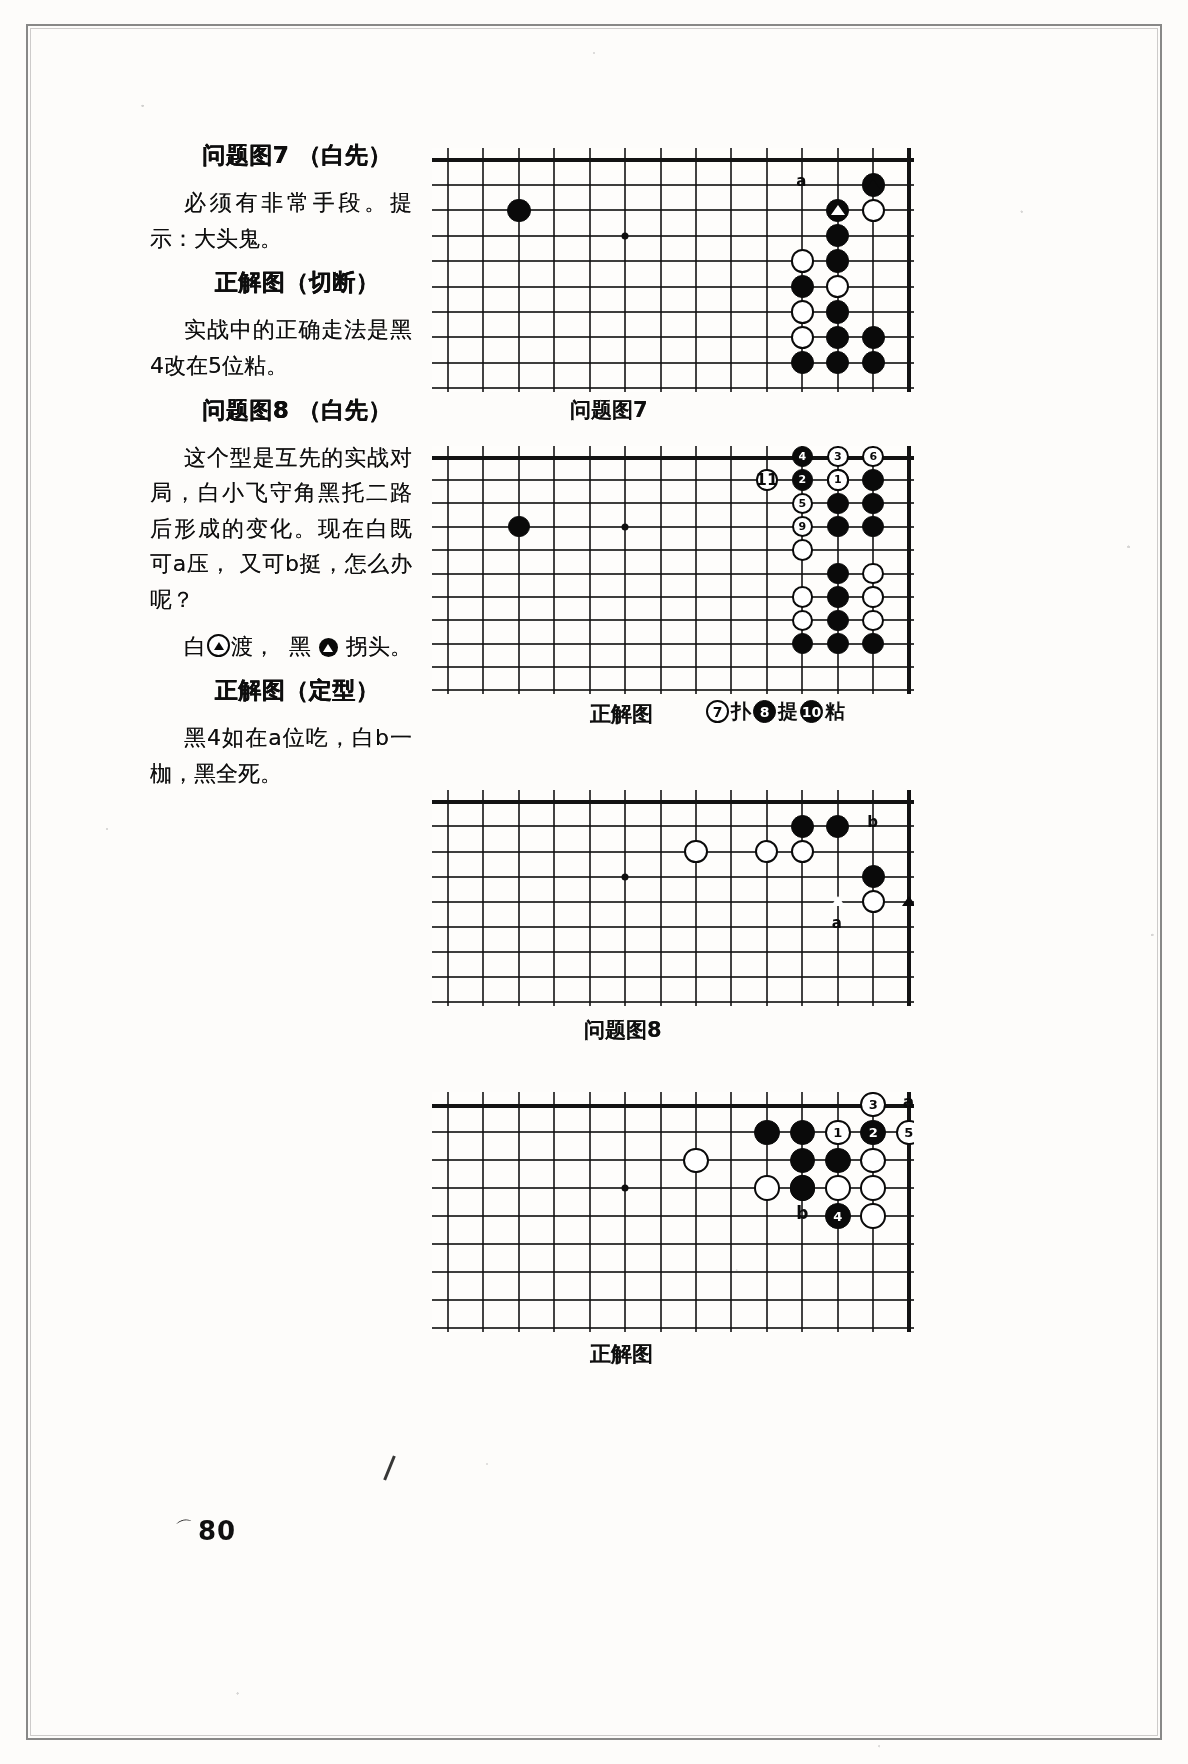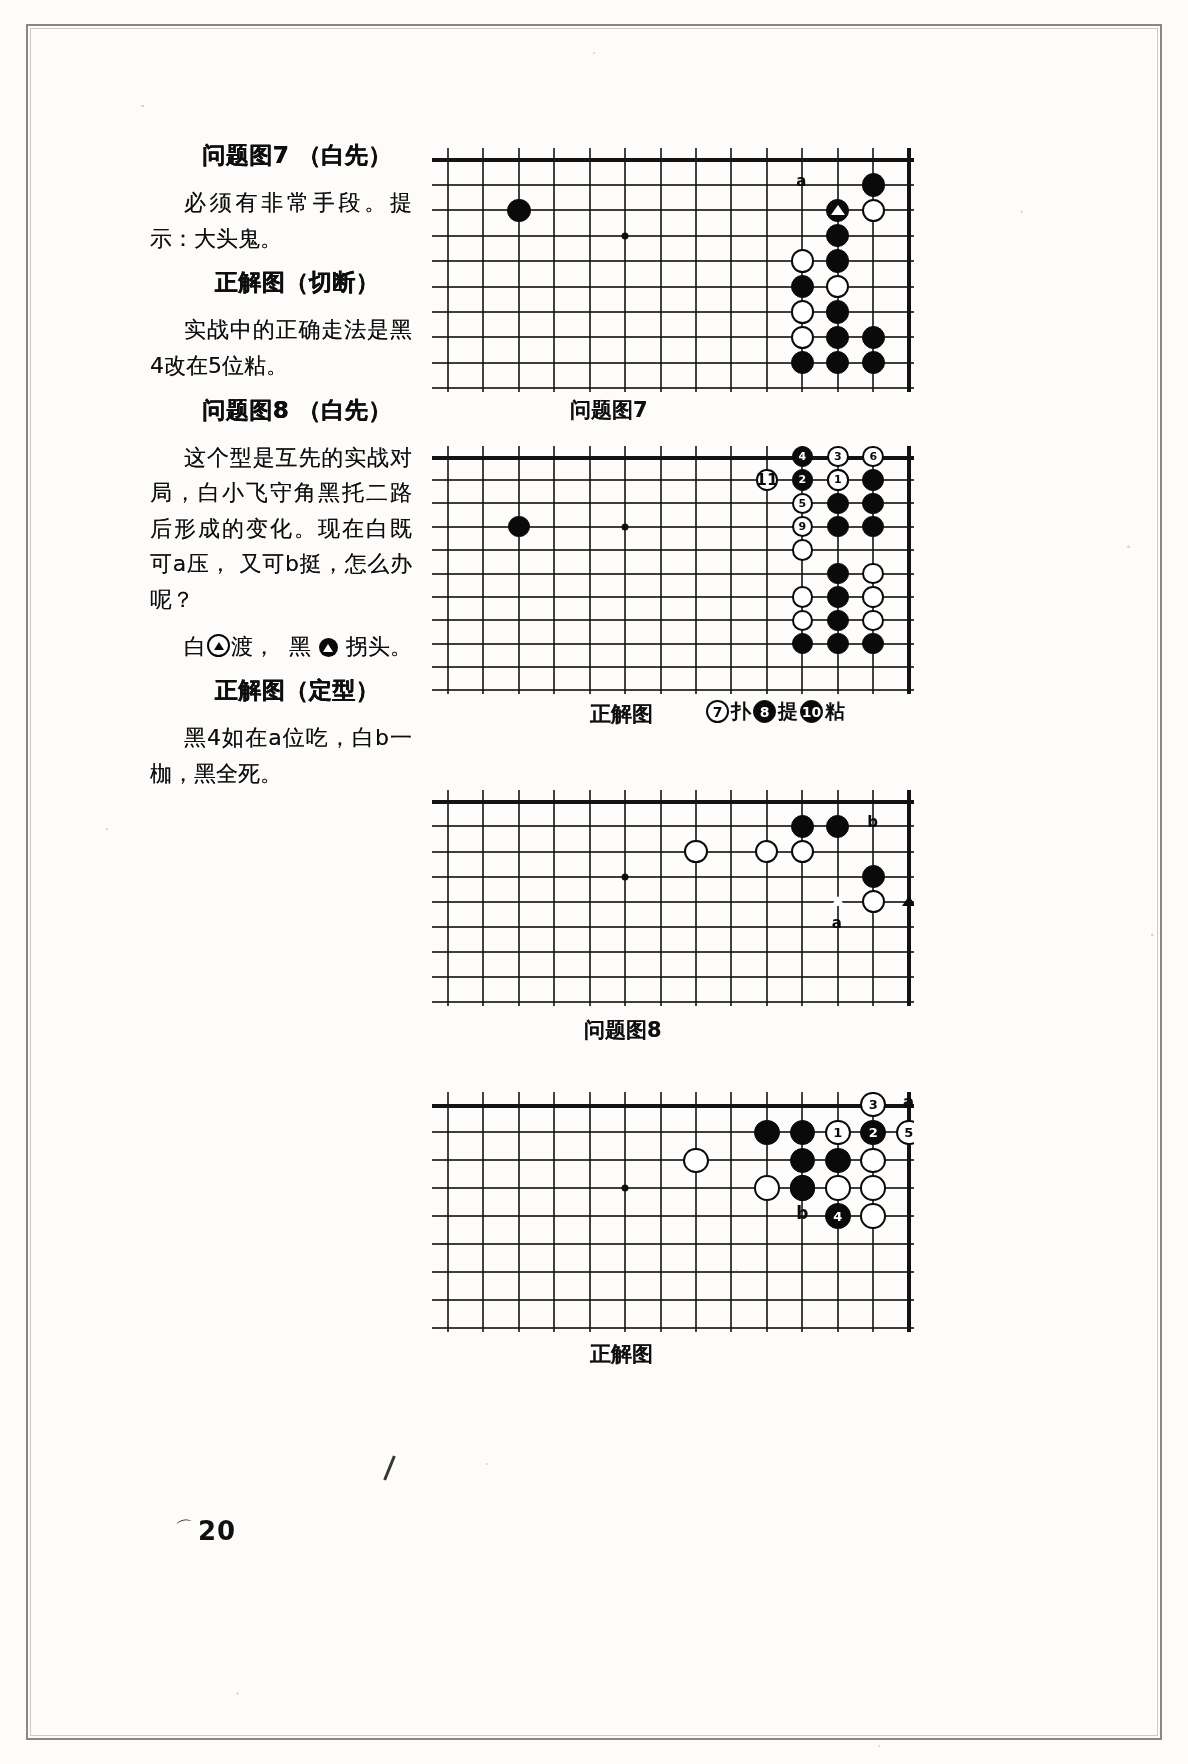--- a/index.html
+++ b/index.html
@@ -125,21 +125,21 @@
 
     <h2 class="hd">正解图（定型）</h2>
 
 
     <p class="para ind">黑4如在a位吃，白b一枷，黑全死。</p>
   </div>
 
   <div class="slash"></div>
 
   <div class="pg">
-    <span class="tick">⌒</span><span>20</span>
+    <span class="tick">⌒</span><span>80</span>
   </div>
 
   <div id="diagram-host">
       <div class="dia" style="left: 432px; top: 148px; width: 482px; height: 244px;">
         <div class="board" style="width: 482px; height: 244px;">
           <div class="gl h edge" style="top: 10.4375px; opacity: 1;"></div>
           <div class="gl h" style="top: 35.8542px; opacity: 0.82;"></div>
           <div class="gl h" style="top: 61.2708px; opacity: 0.82;"></div>
           <div class="gl h" style="top: 86.6875px; opacity: 0.82;"></div>
           <div class="gl h" style="top: 112.104px; opacity: 0.82;"></div>

